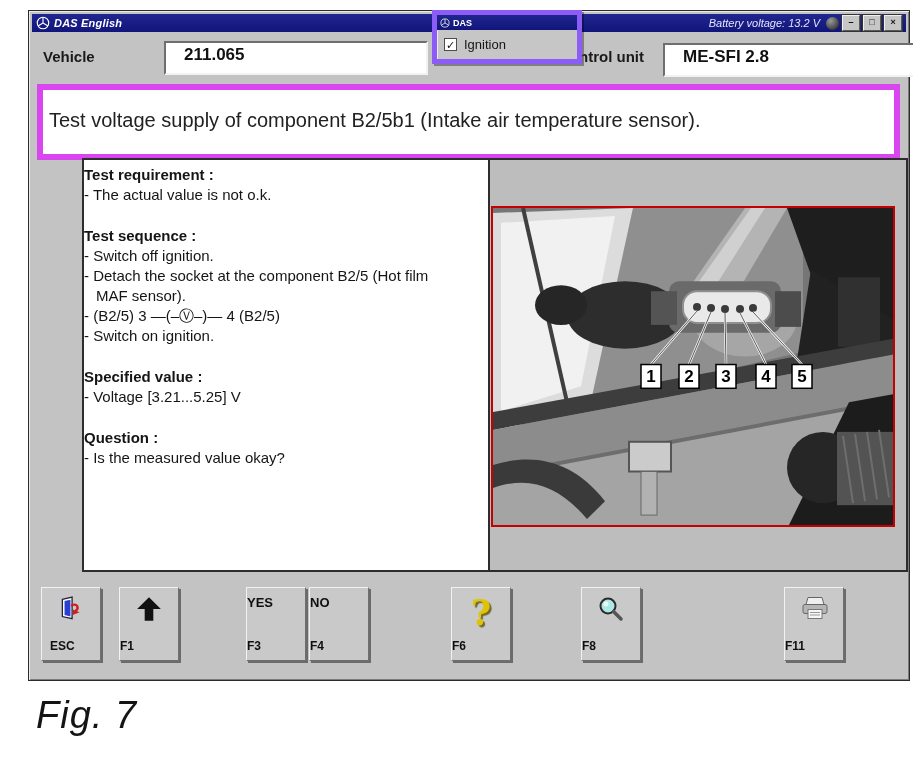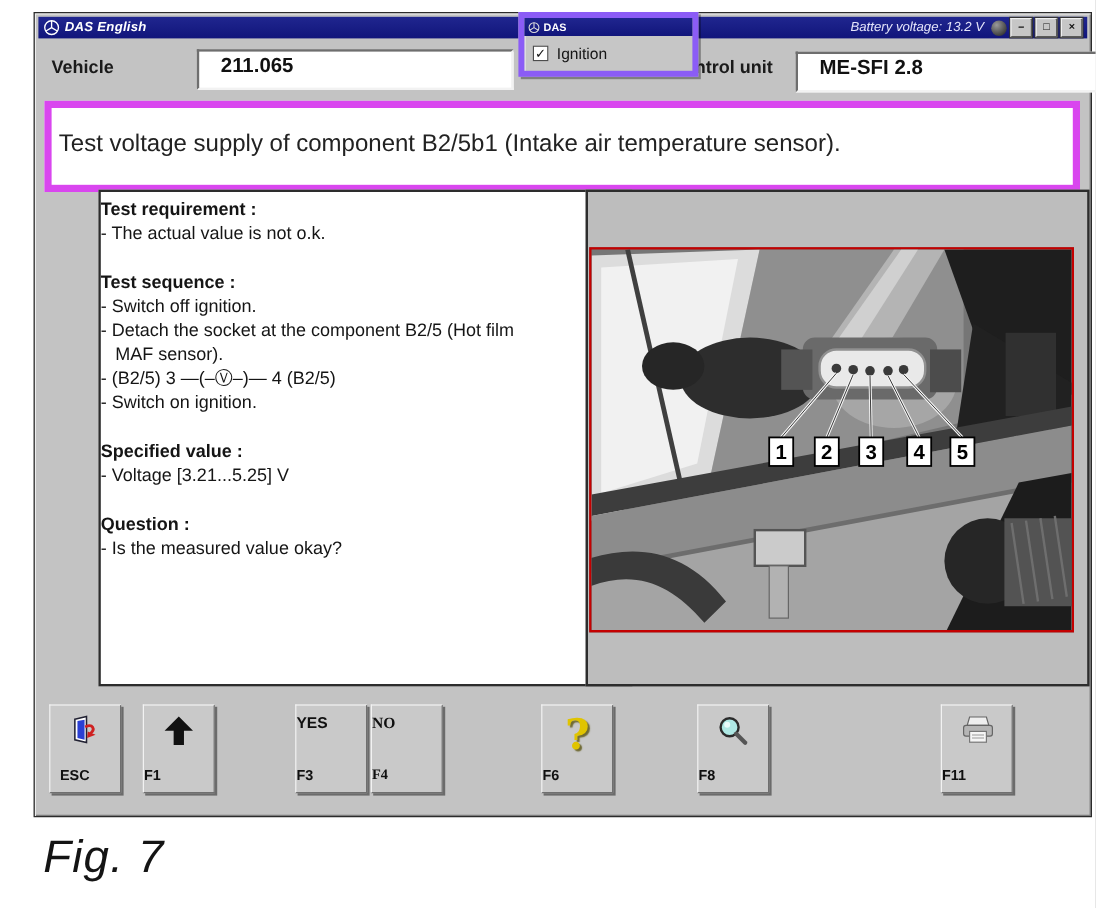--- a/index.html
+++ b/index.html
@@ -66,21 +66,21 @@
     position:absolute;left:1px;top:46px;width:404px;height:321px;
     box-sizing:border-box;border:2px solid #c40000;background:#777;
   }
   .photo svg{display:block;width:100%;height:100%;}
   
   .fbtn{
     position:absolute;top:576px;width:60px;height:74px;background:#c9c9c9;
     border:1px solid #6f6f6f;border-top-color:#f2f2f2;border-left-color:#f2f2f2;
     box-sizing:border-box;box-shadow:2px 2px 0 rgba(35,35,35,.55);cursor:default;
   }
-  .b-esc{left:12px;}.b-f1{left:90px;}.b-f3{left:217px;}.b-f4{left:280px;font-family:Liberation Serif, serif;}
+  .b-esc{left:12px;}.b-f1{left:90px;}.b-f3{left:217px;}.b-f4{left:280px;}
   .b-f6{left:422px;}.b-f8{left:552px;}.b-f11{left:755px;}
   .fbtn .icon{position:absolute;top:7px;left:0;right:0;display:flex;justify-content:center;}
   .fkey{position:absolute;bottom:7px;left:0;right:0;text-align:left;font-weight:bold;font-size:12px;color:#101010;}
   .b-esc .fkey{text-align:left;padding-left:8px;}
   .toplabel{position:absolute;top:7px;left:0;right:0;text-align:left;font-weight:bold;font-size:13px;color:#101010;}
   .qmark{font-size:35px;font-weight:bold;color:#e0c400;text-shadow:2px 2px 1px #6f6a33;line-height:1;font-family:"DejaVu Serif", serif;}
   
   .popup{
     position:absolute;left:432px;top:10px;width:140px;z-index:10;
     background:#c6c6c6;border:5px solid #8b5cf6;

